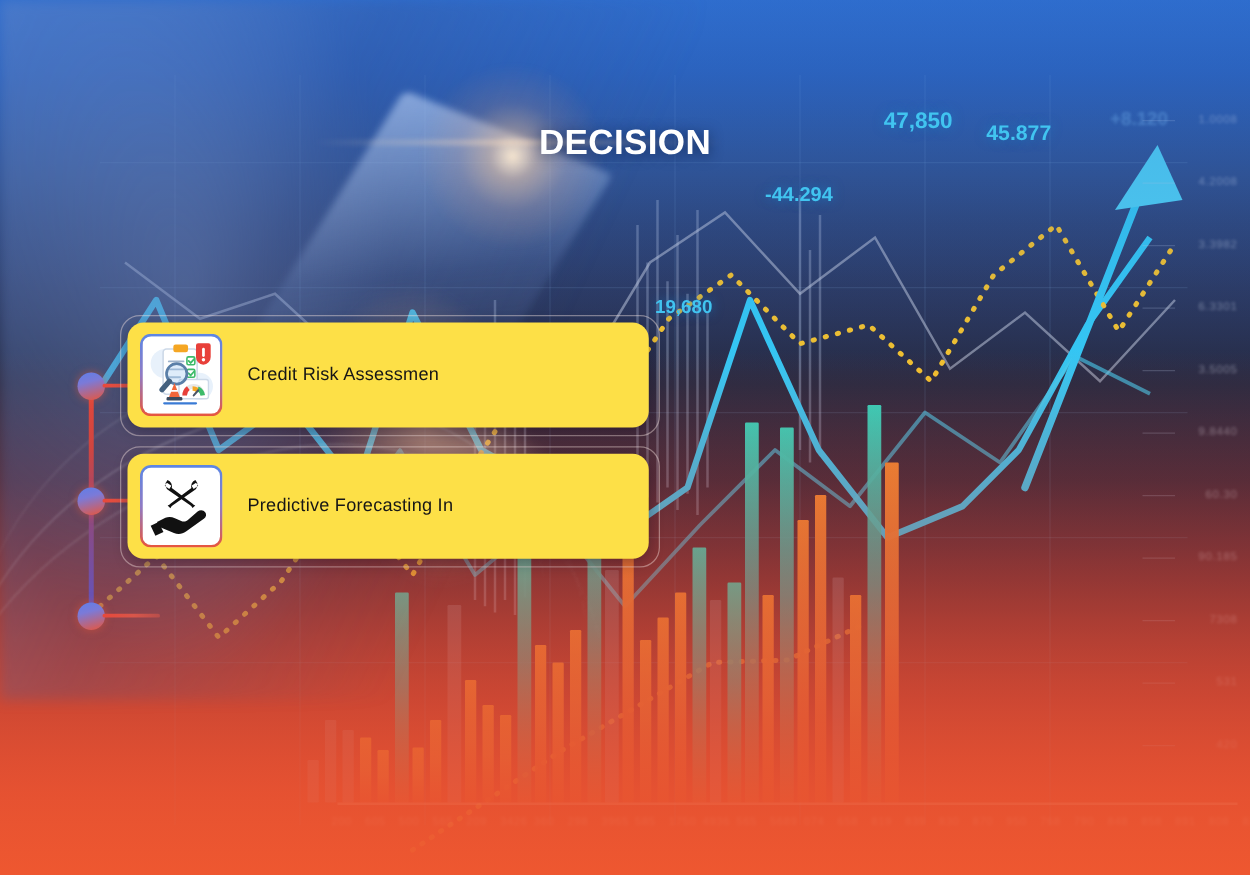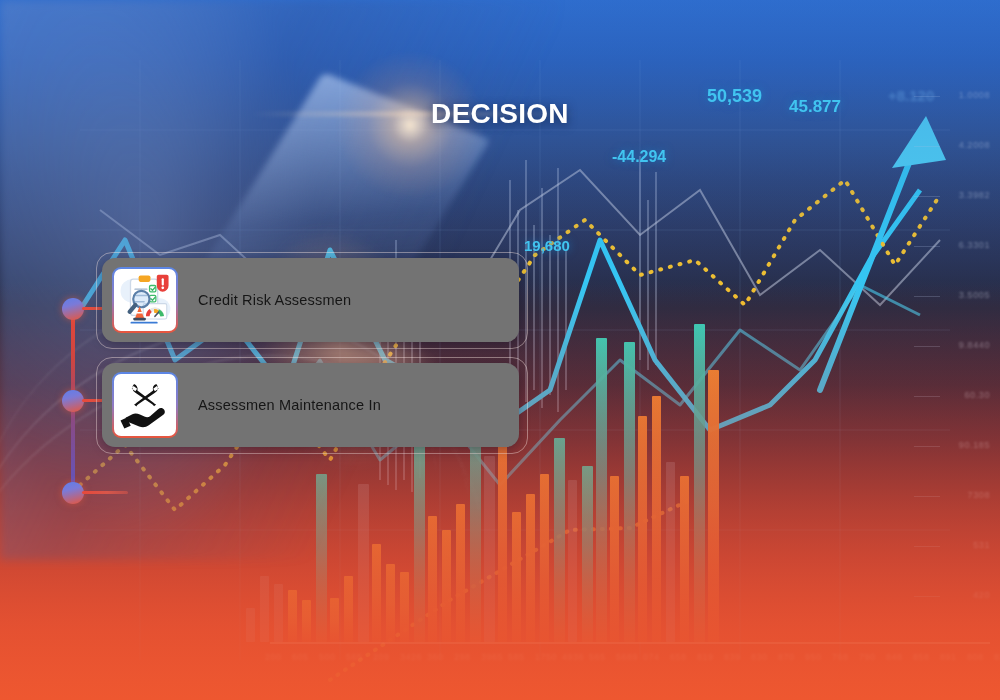--- a/index.html
+++ b/index.html
@@ -136,21 +136,21 @@
   
   .cards { position:absolute; left:96px; top:252px; width:432px; z-index:15; }
   .card-frame {
     position:relative; margin-bottom:8px;
     border:1px solid rgba(255,236,232,.42);
     border-radius:16px;
     padding:5px 8px 6px 5px;
   }
   .card {
     position:relative; display:flex; align-items:center;
-    background:#737373;
+    background:#fde047;
     border-radius:13px;
     box-shadow:0 3px 11px rgba(20,10,30,.34);
     padding:9px 10px;
     min-height:74px;
   }
   .icon-tile {
     flex:0 0 auto; width:66px; height:66px; border-radius:9px;
     background:#fff; position:relative; overflow:hidden;
     border:2px solid transparent;
     background-image:linear-gradient(#fff,#fff), linear-gradient(180deg,#5b86e5 0%, #8f7bc4 50%, #e8553c 100%);
@@ -395,24 +395,24 @@
           <svg width="54" height="54" viewBox="0 0 64 64">
             <g fill="#111">
               <path d="M19 7 a6.5 6.5 0 0 0 1.6 10.4 L40.5 31 a6 6 0 0 1 2.2 2.6 l2.6 -2.2 a6 6 0 0 1 -2.8 -1.9 L23 14.8 A6.5 6.5 0 0 0 19 7 z M18.4 9.6 l4.3 3 l-2.1 3 l-4.3 -3 z"></path>
               <path d="M45.4 7 a6.5 6.5 0 0 1 -1.6 10.4 L24 31 a6 6 0 0 0 -2.3 2.8 l-2.6 -2.4 a6 6 0 0 0 2.9 -2 L41.6 14.8 A6.5 6.5 0 0 1 45.4 7 z M46 9.6 l-4.3 3 l2.1 3 l4.3 -3 z"></path>
             </g>
             <path d="M9 47 l8 -4 c3 -1.5 6 -1 9 0.4 l6 2.6 c2 .9 4.4 .6 6 -.8 l9.5 -8.2 c2.4 -2 5.6 -1.6 7.2 .6 c1.4 1.9 1 4.5 -1 6 L36.5 56 c-3.3 2.5 -7.6 3 -11.4 1.4 L12 52 z" fill="#111"></path>
             <path d="M3 50.5 l7.5 -3.6 l4.6 9.6 l-7.6 3.4 z" fill="#111"></path>
           </svg>
         </div>
         <div class="card-label">
-          <span class="l2">Assessmen Maintenance In</span>
+          <span class="l2">Predictive Forecasting In</span>
         </div>
       </div>
     </div>
 
   </div>
-<div class="valtag" style="left: 707px; top: 86px; font-size: 18px; z-index: 10;">50,539</div>
+<div class="valtag" style="left: 707px; top: 86px; font-size: 18px; z-index: 10;">47,850</div>
     <div class="valtag" style="left: 789px; top: 97px; font-size: 17px; z-index: 10;">45.877</div>
     <div class="valtag dim" style="left: 888px; top: 87px; font-size: 15px; z-index: 10;">+8.120</div>
     <div class="valtag" style="left: 612px; top: 148px; font-size: 16px; z-index: 10;">-44.294</div>
     <div class="valtag" style="left: 524px; top: 237px; font-size: 15px; z-index: 10;">19,680</div>
   </div>
 
 </body></html>

